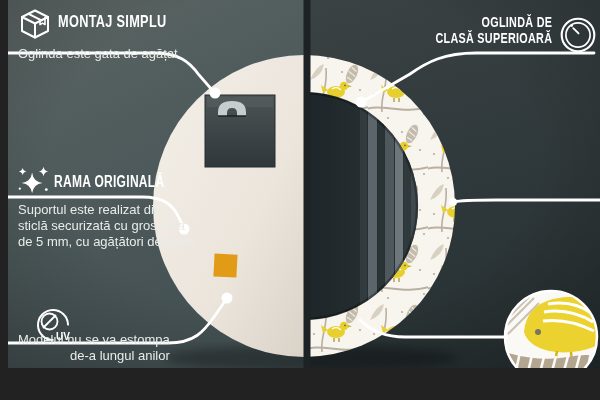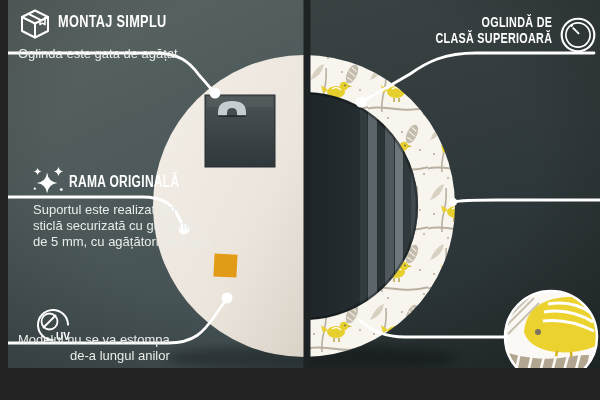--- a/index.html
+++ b/index.html
@@ -168,21 +168,21 @@
       <circle cx="19" cy="19" r="11.5" stroke="#fff" stroke-width="1.6" fill="none"></circle>
       <path d="M14.5,12.5 l5,5" stroke="#fff" stroke-width="1.8" stroke-linecap="round"></path>
       <circle cx="13" cy="10" r="1.3" fill="#fff"></circle>
     </svg>
     <div class="abs" style="right:56px;top:4px;">
       <span class="ttl o-right" style="font-size:15px;">OGLINDĂ DE</span>
       <span class="ttl o-right" style="font-size:15px;">CLASĂ SUPERIOARĂ</span>
     </div>
   </div>
 
-  <div class="callout" style="left:17px;top:162px;width:200px;height:90px;">
+  <div class="callout" style="left:2px;top:162px;width:200px;height:90px;">
     <svg class="icon" style="left:6px;top:2px;" width="36" height="36" viewBox="0 0 38 38">
       <g fill="#fff">
         <path d="M17,9 Q18.2,18.8 28,20 Q18.2,21.2 17,31 Q15.8,21.2 6,20 Q15.8,18.8 17,9 Z"></path>
         <path d="M29,3 Q29.7,7.3 34,8 Q29.7,8.7 29,13 Q28.3,8.7 24,8 Q28.3,7.3 29,3 Z"></path>
         <path d="M7,4 Q7.6,7.4 11,8 Q7.6,8.6 7,12 Q6.4,8.6 3,8 Q6.4,7.4 7,4 Z"></path>
         <circle cx="32" cy="27" r="1.5"></circle>
         <circle cx="4" cy="26" r="1.2"></circle>
       </g>
     </svg>
     <span class="ttl o-left abs" style="left:44px;top:12px;font-size:16px;">RAMA ORIGINALĂ</span>

